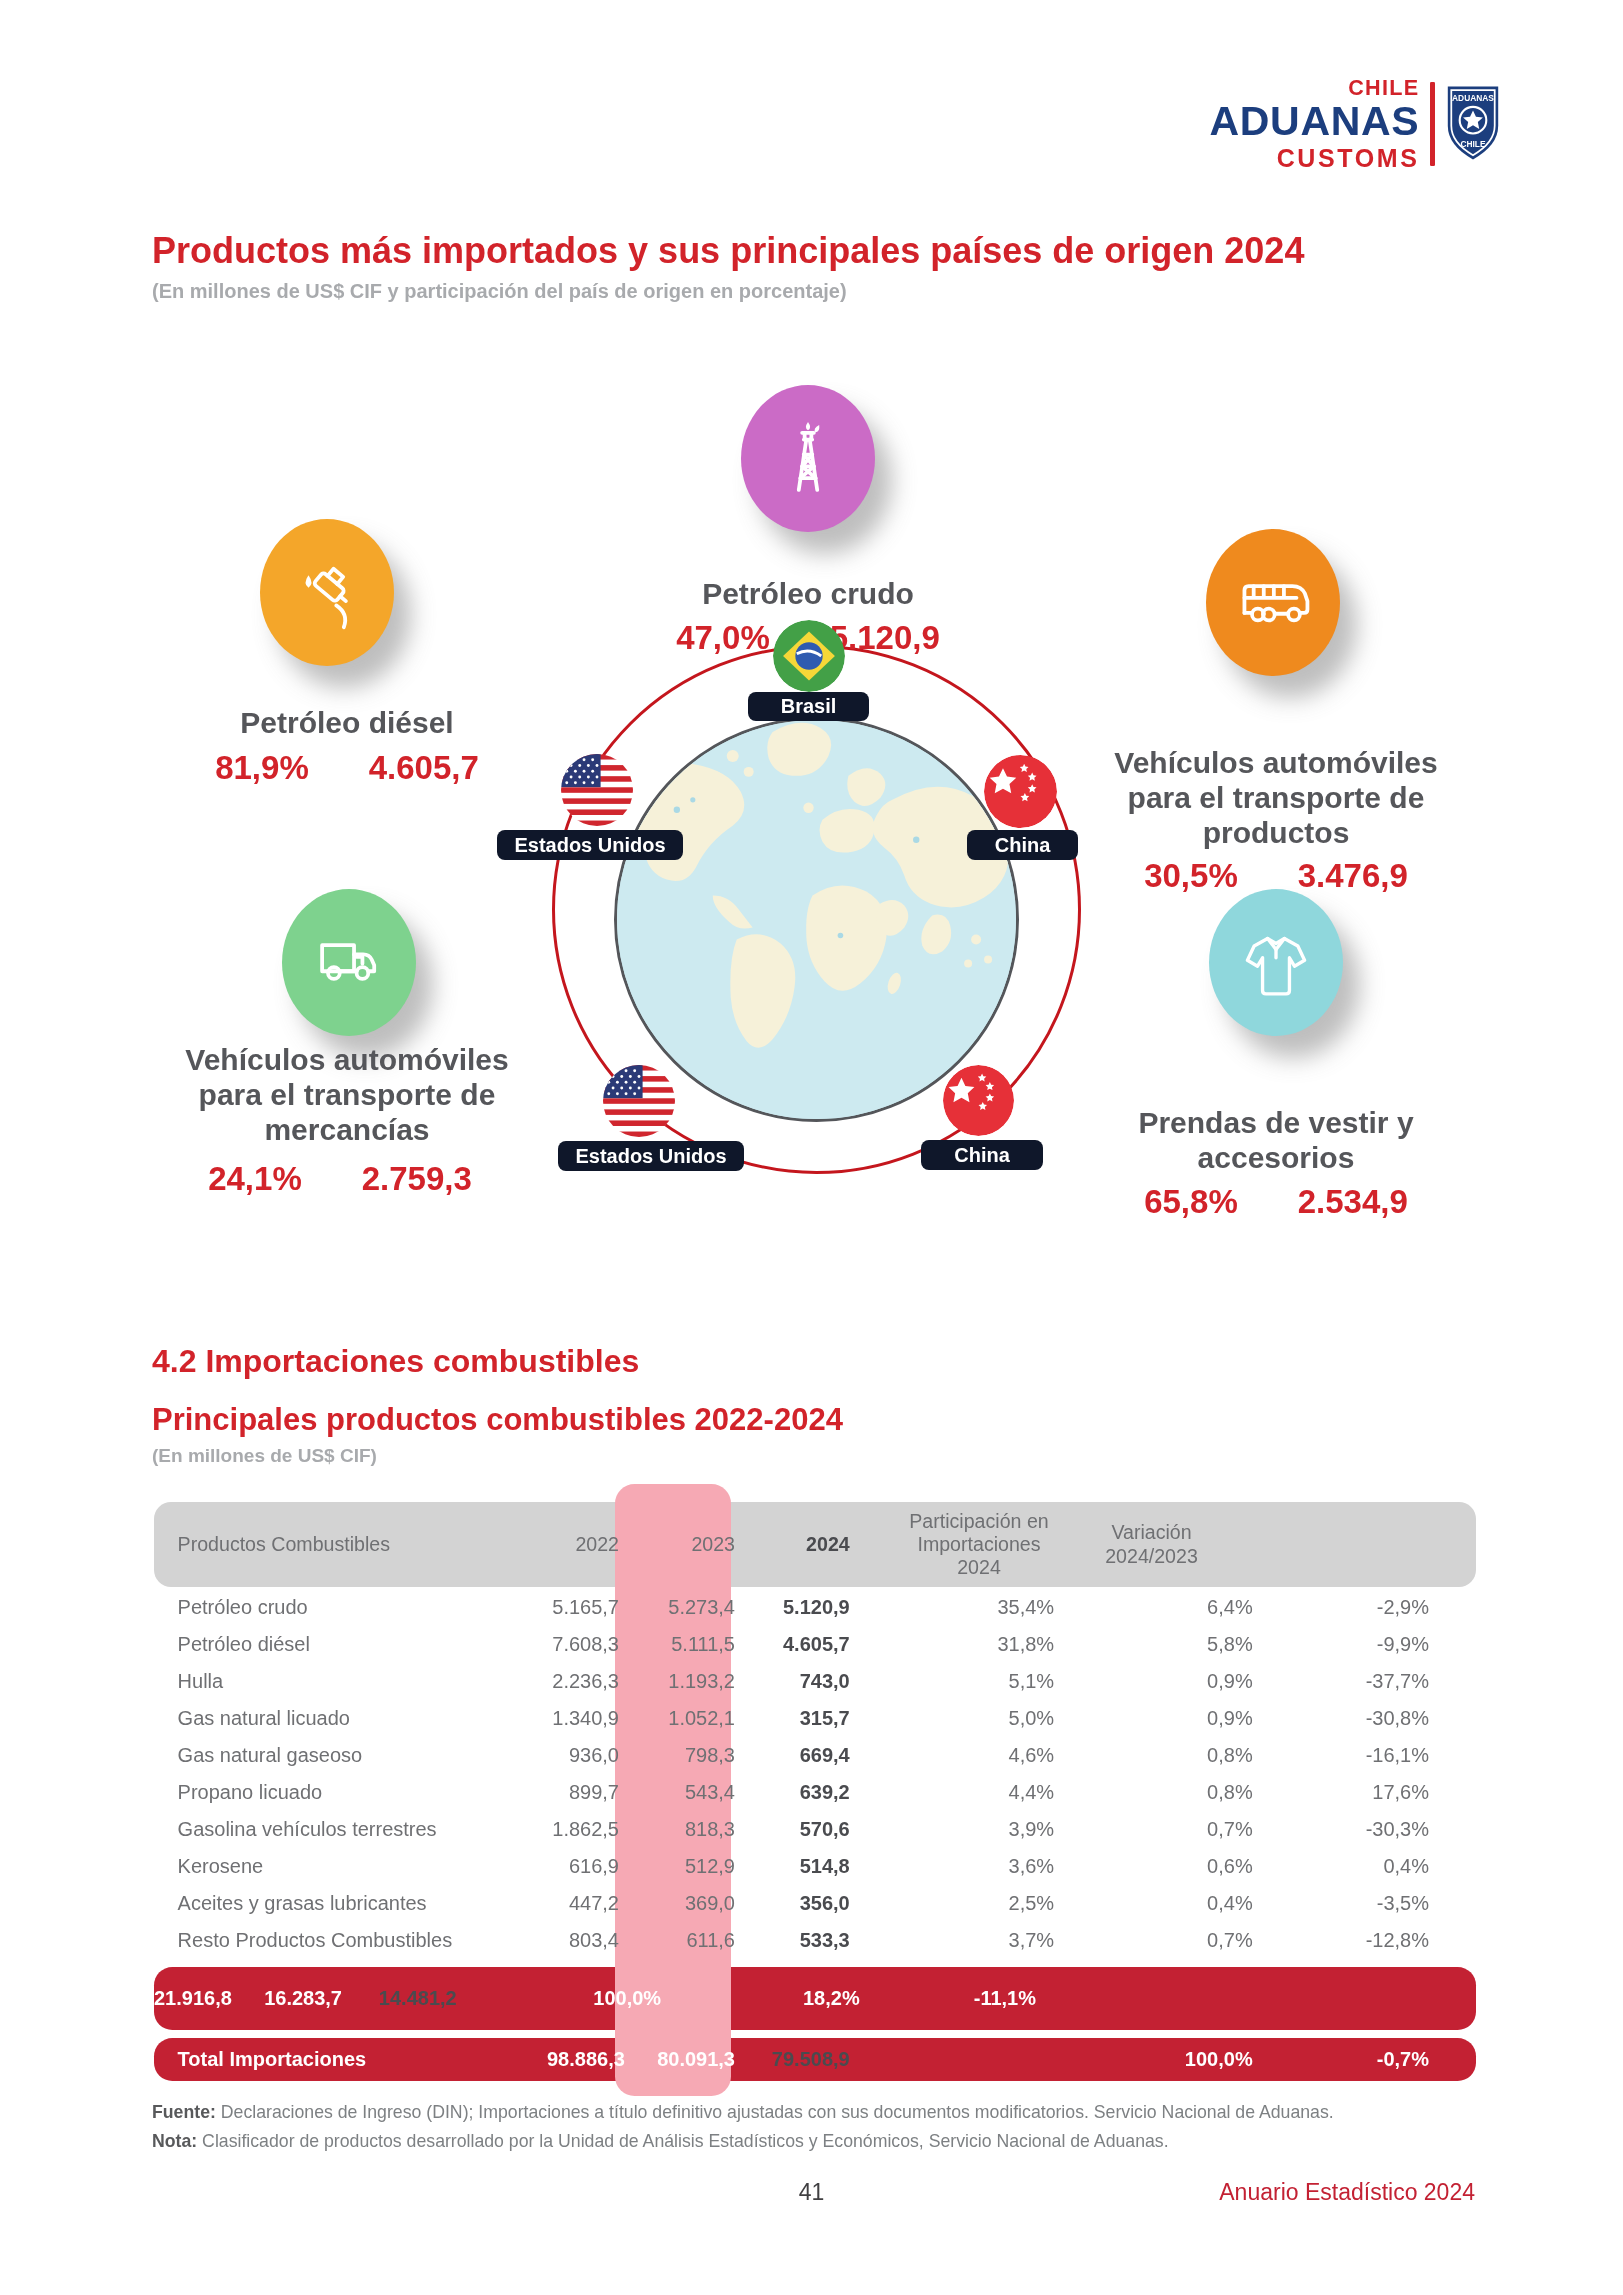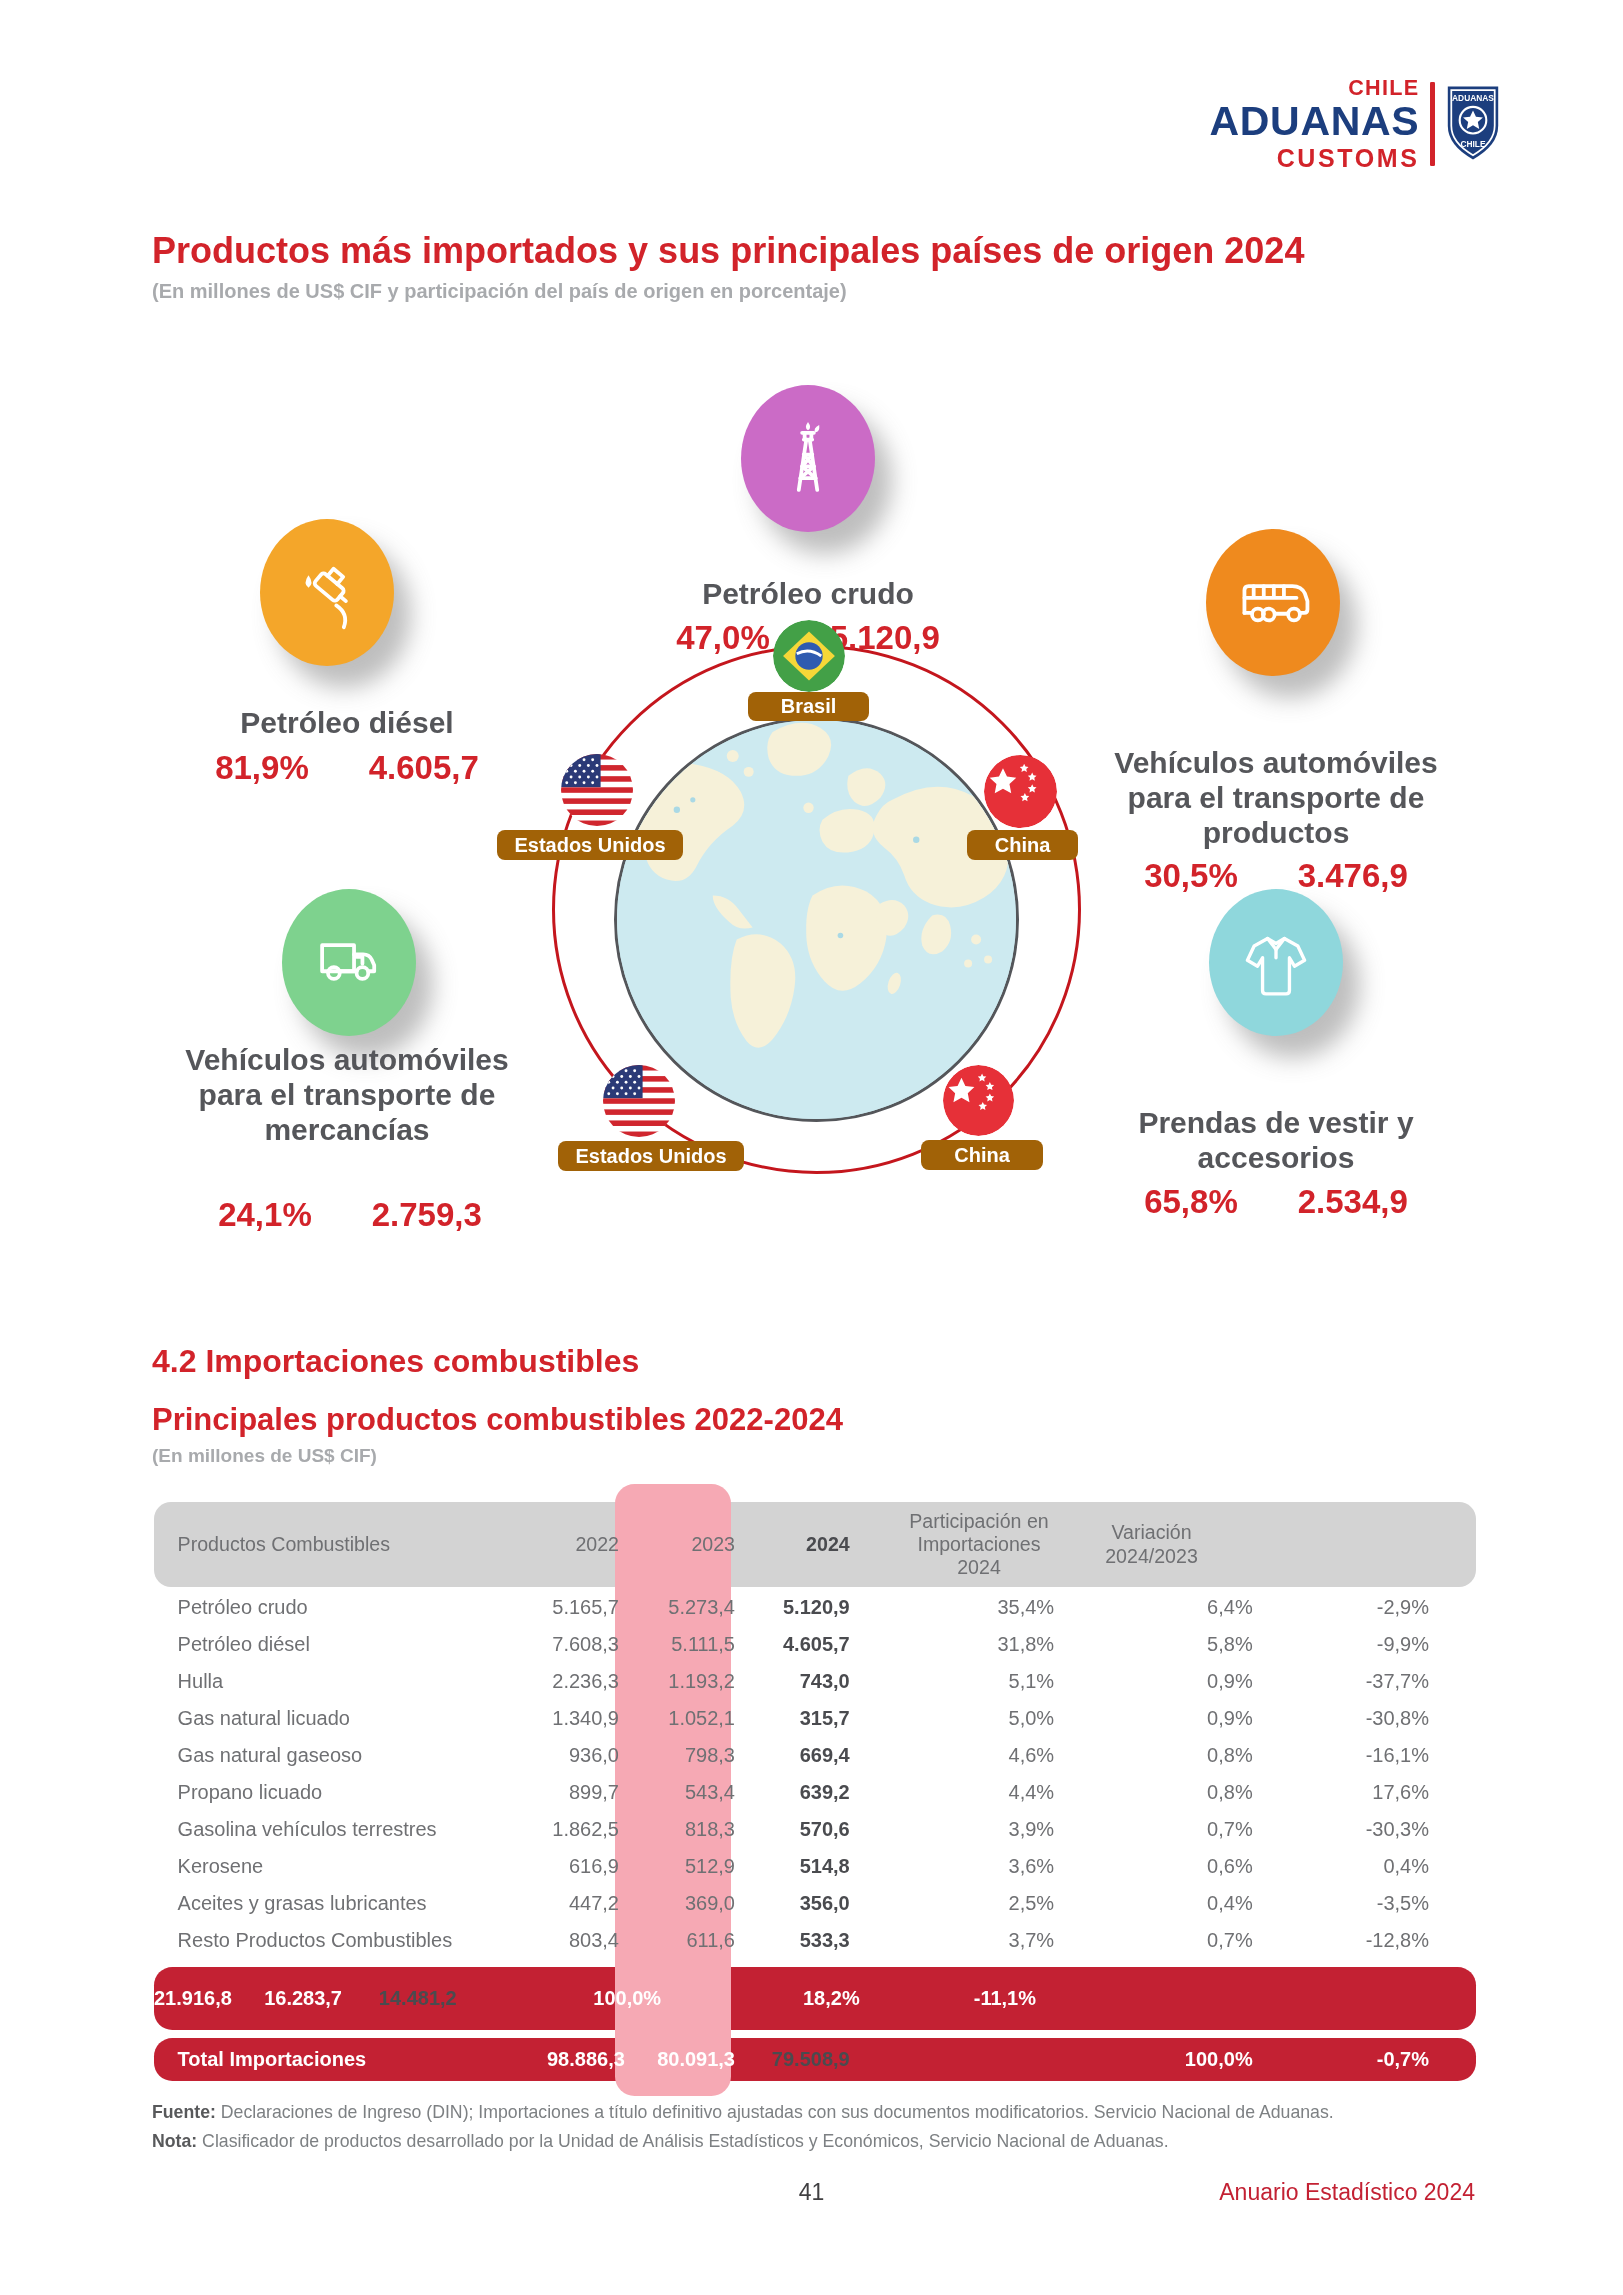--- a/index.html
+++ b/index.html
@@ -25,21 +25,21 @@
 
   .pod{width:134px; height:147px; border-radius:50%; display:flex; align-items:center; justify-content:center;
        box-shadow:17px 22px 23.6px rgba(110,110,110,.45);}
   .pod svg{width:84px; height:84px;}
 
   .p-label{color:#55565a; font-size:30px; font-weight:bold; text-align:center; line-height:1.17;}
   .p-nums{display:flex; justify-content:center; gap:60px; color:#d2232a; font-size:33px; font-weight:bold;}
 
   .flag{border-radius:50%; overflow:hidden;}
   .flag svg{display:block; width:100%; height:100%;}
-  .pill{background:#a16207; border-radius:7.9px; color:#ffffff; font-weight:bold; font-size:20px;
+  .pill{background:#0f172a; border-radius:7.9px; color:#ffffff; font-weight:bold; font-size:20px;
         display:flex; align-items:center; justify-content:center; text-align:center;}
 
   
   #section-title{left:152px; top:1343px; color:#d2232a; font-size:32px; font-weight:bold;}
   #table-title{left:152px; top:1402px; color:#d2232a; font-size:31px; font-weight:bold;}
   #table-subtitle{left:152px; top:1445px; color:#a8aaad; font-size:19px; font-weight:bold;}
 
   
   #tbl{left:154px; top:1502px; width:1322px;}
   #pink-strip{position:absolute; left:461px; top:-18.3px; width:116px; height:612px; background:#f6a9b4; border-radius:19.6px; z-index:1;}
@@ -210,21 +210,21 @@
   <span>4.605,7</span>
 </div>
 
 <div class="p-label abs" style="left:1086px; top:745px; width:380px;">Vehículos automóviles para el transporte de productos</div>
 <div class="p-nums abs" style="left:1086px; top:857px; width:380px;">
   <span>30,5%</span>
   <span>3.476,9</span>
 </div>
 
 <div class="p-label abs" style="left:157px; top:1042px; width:380px;">Vehículos automóviles para el transporte de mercancías</div>
-<div class="p-nums abs" style="left:160px; top:1160px; width:380px;margin-top:36px;">
+<div class="p-nums abs" style="left:150px; top:1160px; width:380px;">
   <span>24,1%</span>
   <span>2.759,3</span>
 </div>
 
 <div class="p-label abs" style="left:1086px; top:1105px; width:380px;">Prendas de vestir y accesorios</div>
 <div class="p-nums abs" style="left:1086px; top:1183px; width:380px;">
   <span>65,8%</span>
   <span>2.534,9</span>
 </div>
 

